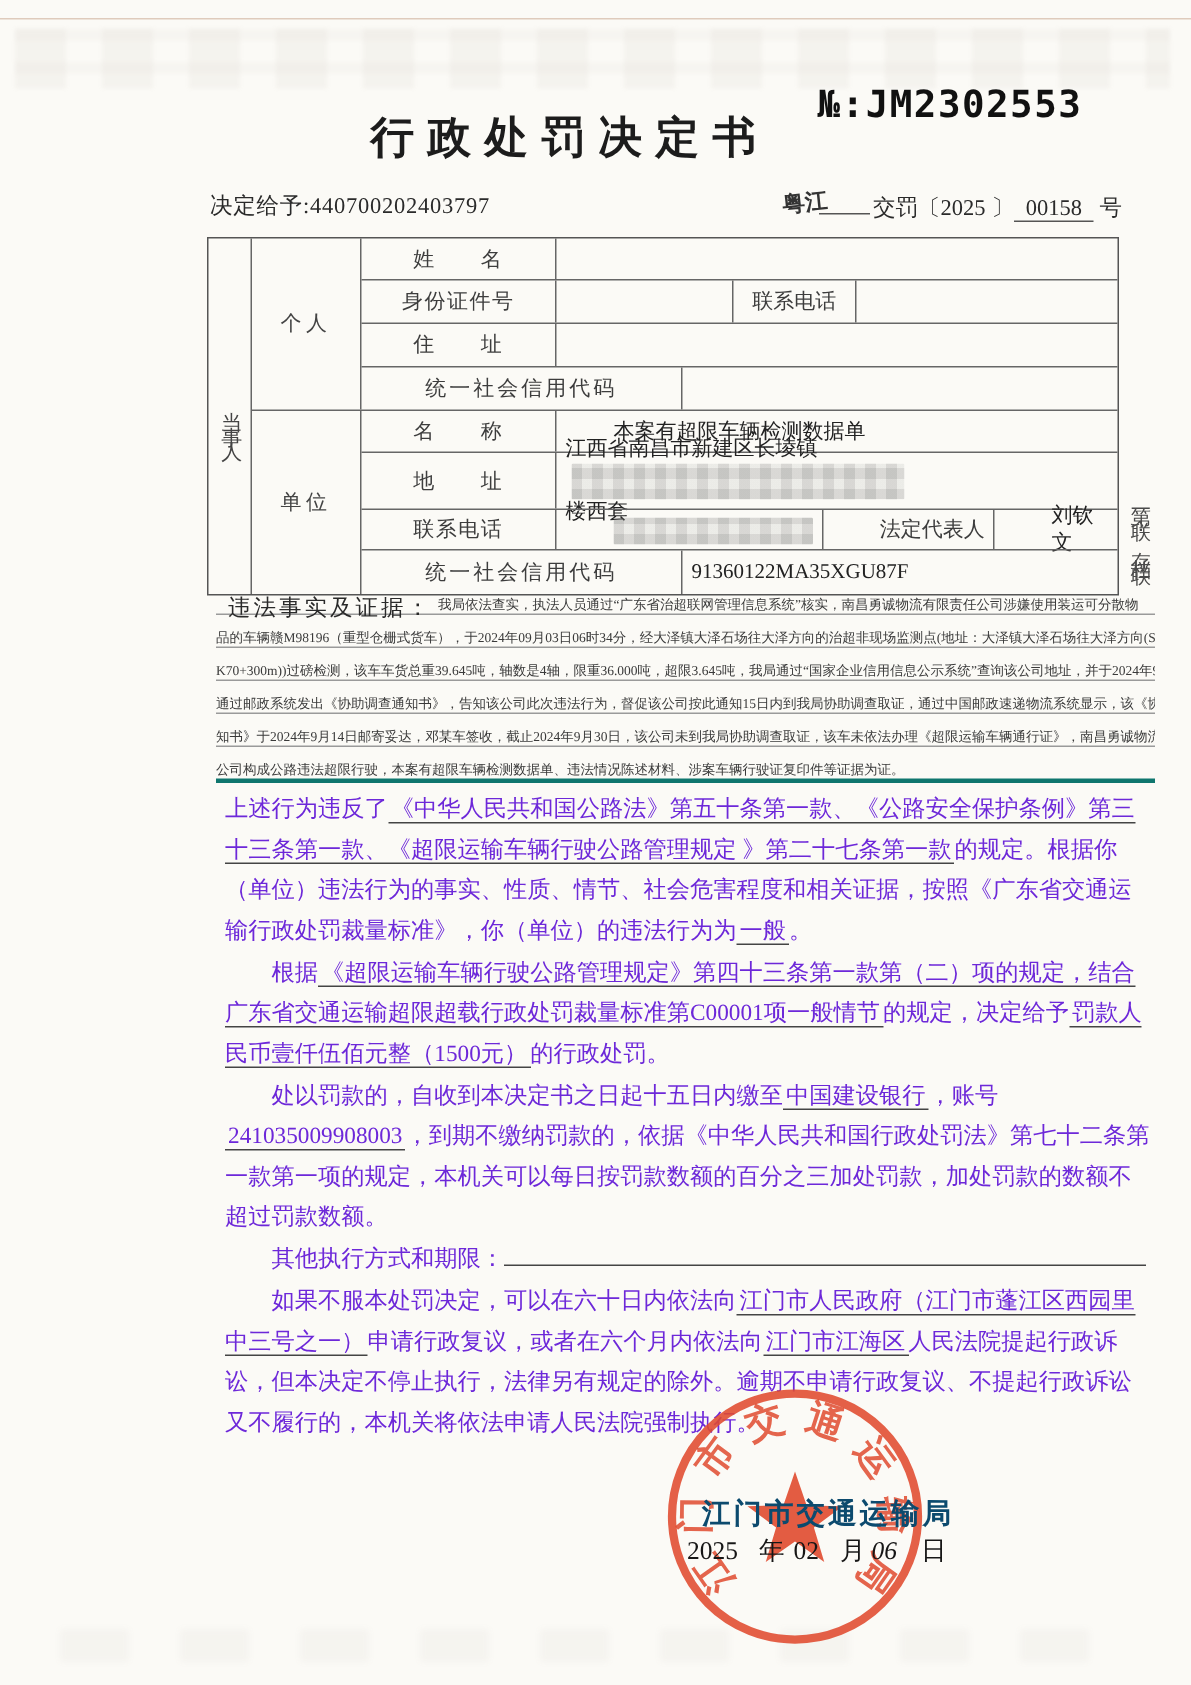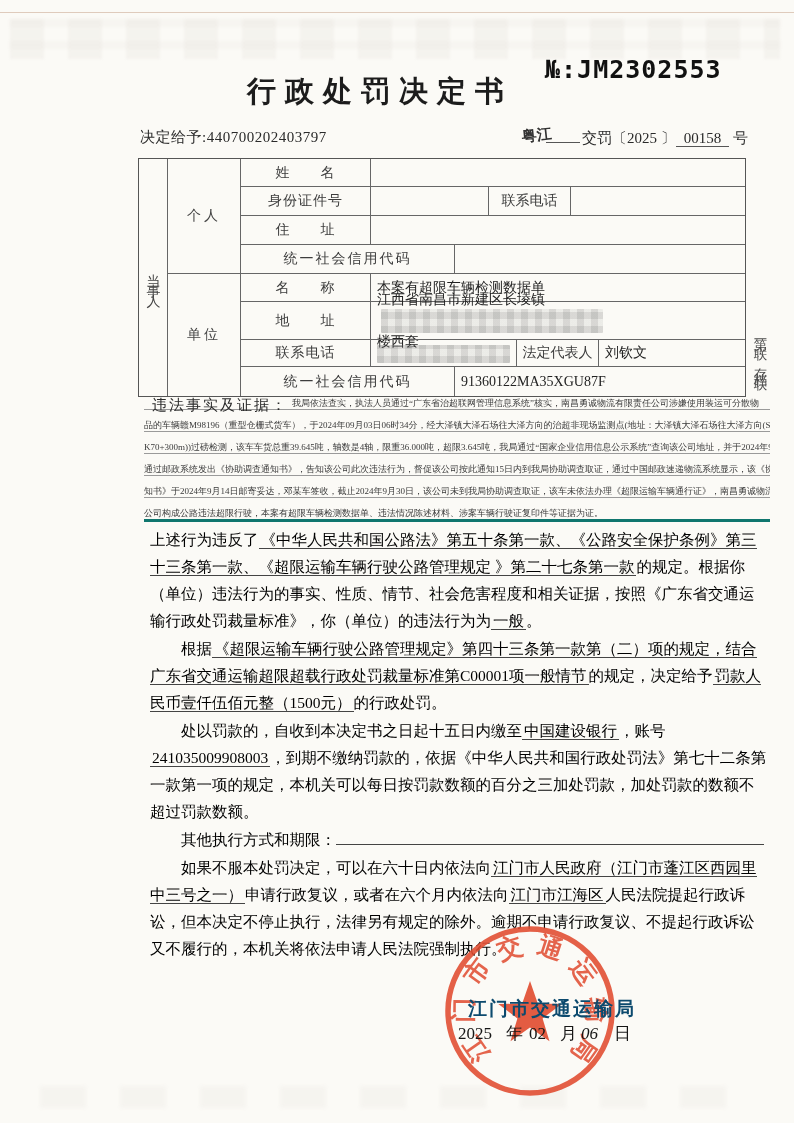--- a/index.html
+++ b/index.html
@@ -43,39 +43,39 @@
   .group-label{width:72px;border-right:1px solid #666;display:flex;align-items:center;justify-content:center;
     letter-spacing:3px;color:#444;}
   .group-rows{flex:1;display:flex;flex-direction:column;}
   .prow{display:flex;box-sizing:border-box;}
   .prow + .prow{border-top:1px solid #666;}
   .lab{width:130px;border-right:1px solid #666;justify-content:center;letter-spacing:1px;color:#3d3d3d;}
   .lab.wide{width:214px;letter-spacing:2px;}
   .val{flex:1;padding:1px 6px;color:#222;}
   .val.mid{border-right:1px solid #666;}
   .lab2{width:82px;border-right:1px solid #666;justify-content:center;color:#3d3d3d;}
-  .r27{height:27px;} .r29{height:29px;} .r36{height:38px;} .r30{height:30px;}
+  .r27{height:27px;gap:32px;} .r29{height:29px;} .r36{height:38px;} .r30{height:30px;}
   .mosaic{display:inline-block;vertical-align:middle;border-radius:1px;
     background-image:
       repeating-linear-gradient(0deg, rgba(90,90,90,.18) 0 7px, rgba(160,160,160,.10) 7px 14px),
       repeating-linear-gradient(90deg, rgba(120,120,120,.22) 0 7px, rgba(190,190,190,.10) 7px 14px);}
   .mosaic.addr{width:222px;height:24px;margin-left:4px;}
   .mosaic.phone{width:138px;height:18px;margin-top:2px;}
   .addr-wrap{line-height:18px;}
 
   
   .facts-label{position:absolute;left:152px;top:396px;font-size:15px;letter-spacing:2px;color:#2a2a2a;}
   .facts{position:absolute;left:144px;top:388px;width:626px;font-size:9px;color:#3a3a3a;
     font-family:"Liberation Serif","DejaVu Serif",serif;}
   .facts .fline{height:21px;line-height:30px;border-bottom:1px solid #9a9a9a;white-space:nowrap;overflow:hidden;}
   .facts .fline:first-child{padding-left:148px;}
   .facts .fline:last-child{border-bottom:3px solid #0f766e;}
 
   
-  .bodytext{position:absolute;left:150px;top:526px;width:618px;font-size:15.5px;line-height:27px;color:#000000;}
+  .bodytext{position:absolute;left:150px;top:526px;width:618px;font-size:15.5px;line-height:27px;color:#6d28d9;}
   .bodytext p{margin:0 0 1px 0;}
   .indent{text-indent:2em;}
   .u{border-bottom:1px solid #444;padding:0 2px;}
   .blank-long{display:inline-block;width:428px;border-bottom:1px solid #444;height:15px;vertical-align:baseline;}
 
   
   .seal{position:absolute;left:408px;top:915px;width:250px;height:200px;}
   .authority{position:absolute;left:468px;top:996px;font-size:19px;letter-spacing:2px;color:#0c4a6e;font-weight:bold;}
   .dateline{position:absolute;left:458px;top:1022px;font-size:17px;color:#161616;white-space:nowrap;}
   .dateline span{display:inline-block;}

